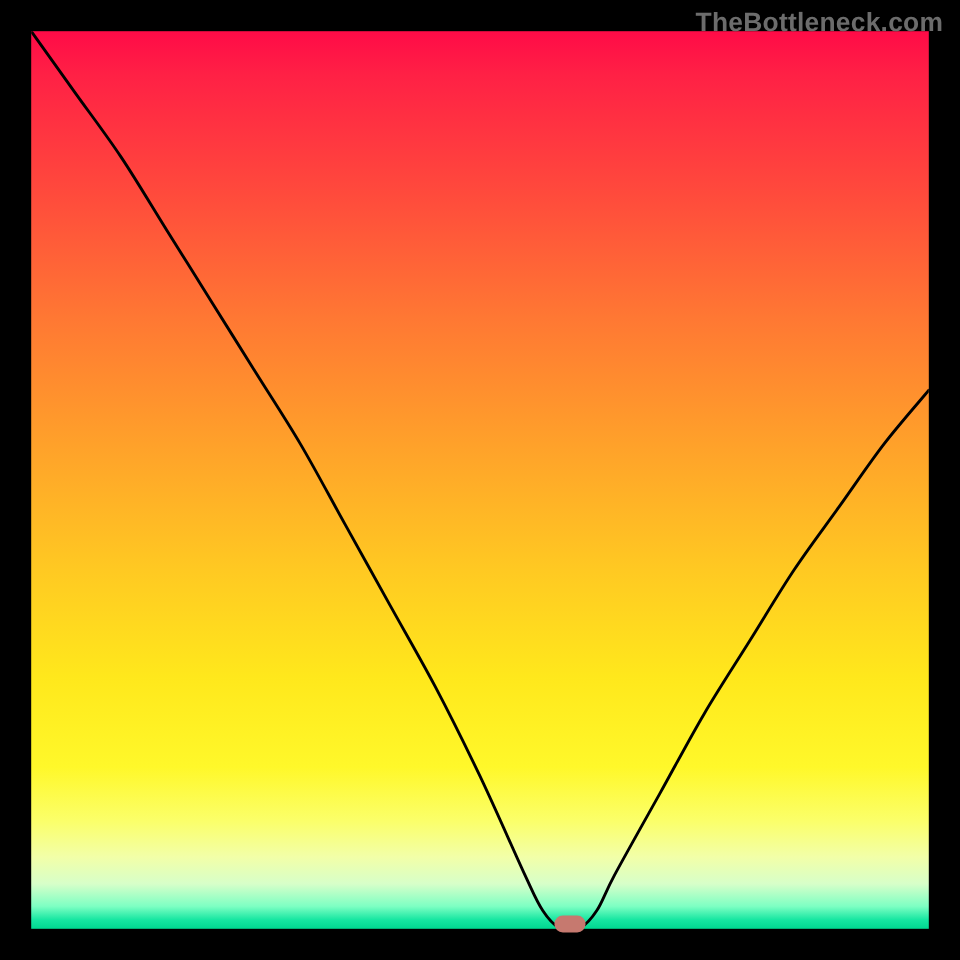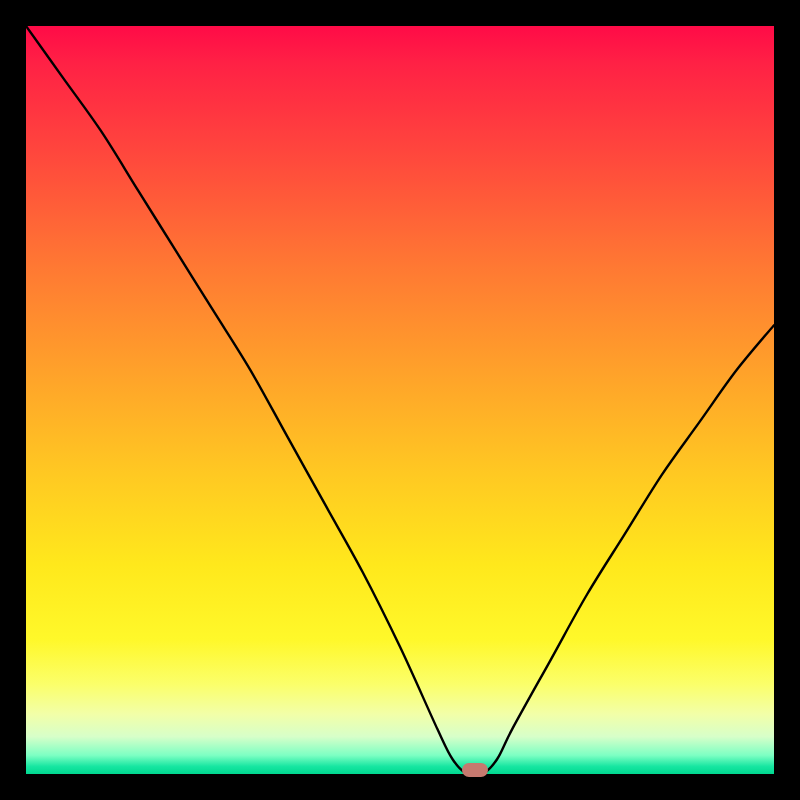--- a/index.html
+++ b/index.html
@@ -65,20 +65,21 @@
     background: #c6796f;
     z-index: 3;
     transform: translate(-50%, -50%);
   }
 </style>
 </head>
 <body>
 
 <div class="frame">
 
+  <div class="watermark">TheBottleneck.com</div>
 
   <div class="plot">
     <div class="gradient"></div>
 
     <svg class="curve" viewBox="0 0 748 748" preserveAspectRatio="none">
       <path fill="none" stroke="#000" stroke-width="2.4" stroke-linejoin="round" stroke-linecap="round" d="M 0.0 0.0 C 6.2 8.7, 24.9 34.9, 37.4 52.4 C 49.9 69.8, 62.3 86.0, 74.8 104.7 C 87.3 123.4, 99.7 144.6, 112.2 164.6 C 124.7 184.5, 137.1 204.5, 149.6 224.4 C 162.1 244.3, 174.5 264.3, 187.0 284.2 C 199.5 304.2, 211.9 322.9, 224.4 344.1 C 236.9 365.3, 249.3 389.0, 261.8 411.4 C 274.3 433.8, 286.7 456.3, 299.2 478.7 C 311.7 501.2, 324.1 522.4, 336.6 546.0 C 349.1 569.7, 361.5 594.7, 374.0 620.8 C 386.5 647.0, 402.7 684.4, 411.4 703.1 C 420.1 721.8, 421.4 725.6, 426.4 733.0 C 431.3 740.5, 436.3 745.5, 441.3 748.0 C 446.3 750.5, 451.3 750.5, 456.3 748.0 C 461.3 745.5, 466.3 740.5, 471.2 733.0 C 476.2 725.6, 477.5 719.3, 486.2 703.1 C 494.9 686.9, 511.1 658.2, 523.6 635.8 C 536.1 613.4, 548.5 589.7, 561.0 568.5 C 573.5 547.3, 585.9 528.6, 598.4 508.6 C 610.9 488.7, 623.3 467.5, 635.8 448.8 C 648.3 430.1, 660.7 413.9, 673.2 396.4 C 685.7 379.0, 698.1 360.3, 710.6 344.1 C 723.1 327.9, 741.8 306.7, 748.0 299.2"></path>
     </svg>
 
     <div class="marker" style="left: 448.8px; top: 744px;"></div>
   </div>

